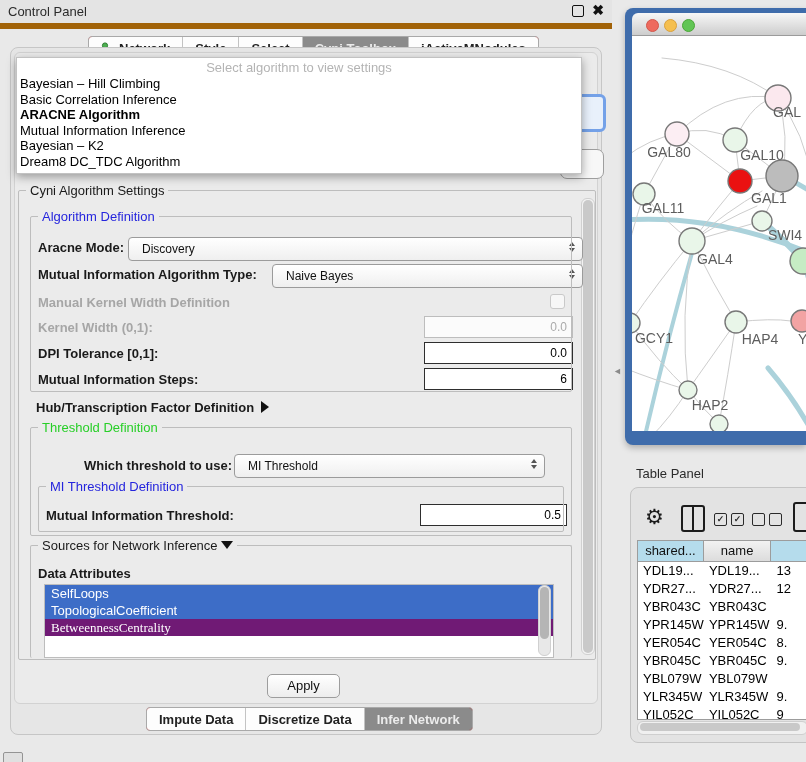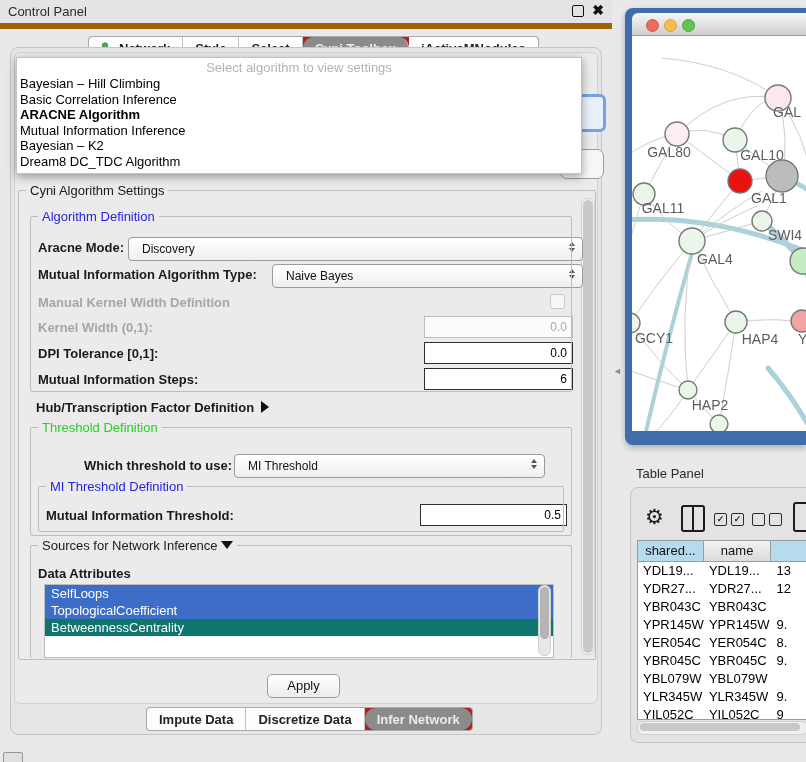--- a/index.html
+++ b/index.html
@@ -12,21 +12,21 @@
                display:flex;align-items:center;}
   .cp-title{padding-left:8px;color:#2b2b2b;}
   .float-ico{position:absolute;right:28px;top:5px;width:10px;height:10px;border:1.6px solid #111;border-radius:2px;}
   .close-ico{position:absolute;right:8px;top:2px;font-size:14px;font-weight:bold;color:#111;}
 
   
   .tabstrip{display:flex;height:22px;border:1px solid #a9a9a9;border-radius:4px;overflow:hidden;background:#b91c1c;}
   .tab{display:flex;align-items:center;gap:5px;padding:0 12px;font-weight:bold;color:#222;
        border-right:1px solid #c3c3c3;background:#fdfdfd;white-space:nowrap;}
   .tab:last-child{border-right:none;}
-  .tab.selected{background:#8b8b8b;color:#ececec;border-radius:11px;}
+  .tab.selected{background:#8b8b8b;color:#ececec;}
 
   .panelA{left:10px;top:47px;width:590px;height:686px;background:#e6e6e6;border:1px solid #c6c6c6;border-radius:8px;}
   .panelB{left:14px;top:52px;width:582px;height:650px;background:#ebebeb;border:1px solid #d2d2d2;border-radius:6px;}
 
   
   .popup{left:16px;top:57px;width:564px;height:113px;background:#fff;border:1px solid #c2c2c2;
          box-shadow:0 3px 9px rgba(0,0,0,.35);z-index:6;padding-top:2px;}
   .popup-header{text-align:center;color:#b4b4b4;height:16px;line-height:15px;}
   .popup-item{padding-left:3px;height:15.5px;line-height:15.5px;color:#000;}
   .popup-item.bold{font-weight:bold;}
@@ -217,21 +217,21 @@
   <div class="abs group" style="left:30px;top:545px;width:540px;height:112px;border-bottom:none;">
     <span class="legend">
       <span>Sources for Network Inference</span>
       <span class="collapser"></span>
     </span>
   </div>
   <span class="lbl" style="left:38px;top:566px;">Data Attributes</span>
   <div class="abs attr-list" style="left:44px;top:584px;width:508px;height:72px;" id="attrList">
       <div class="attr-item" style="background: rgb(61, 109, 199);">SelfLoops</div>
       <div class="attr-item" style="background: rgb(61, 109, 199);">TopologicalCoefficient</div>
-      <div class="attr-item" style="background: #0f766e;">BetweennessCentrality</div>
+      <div class="attr-item" style="background: #701a75; font-family: Liberation Serif, serif;">BetweennessCentrality</div>
       <div class="attr-item" style="background: rgb(61, 109, 199); margin-top: 44px;">gal4RGexp</div>
     </div>
   <div class="abs vscroll" style="left:538px;top:585px;height:69px;width:11px;background:#e8e8e8;">
     <div class="vthumb" style="top:1px;height:52px;background:#b5b5b5;"></div>
   </div>
 
   <div class="apply-btn">Apply</div>
 
   <div class="abs tabstrip bottom-tabs" id="bottomTabs">
       <div class="tab">Impute Data</div>

